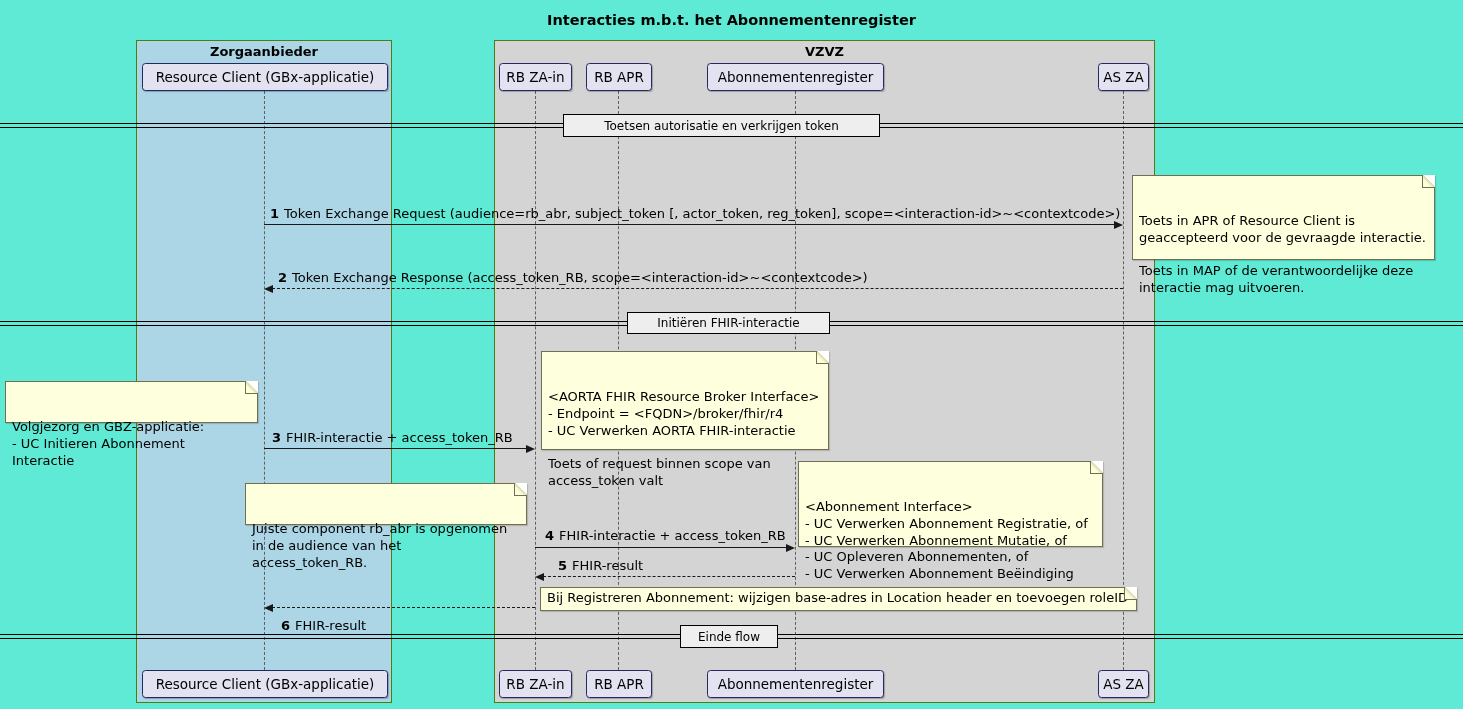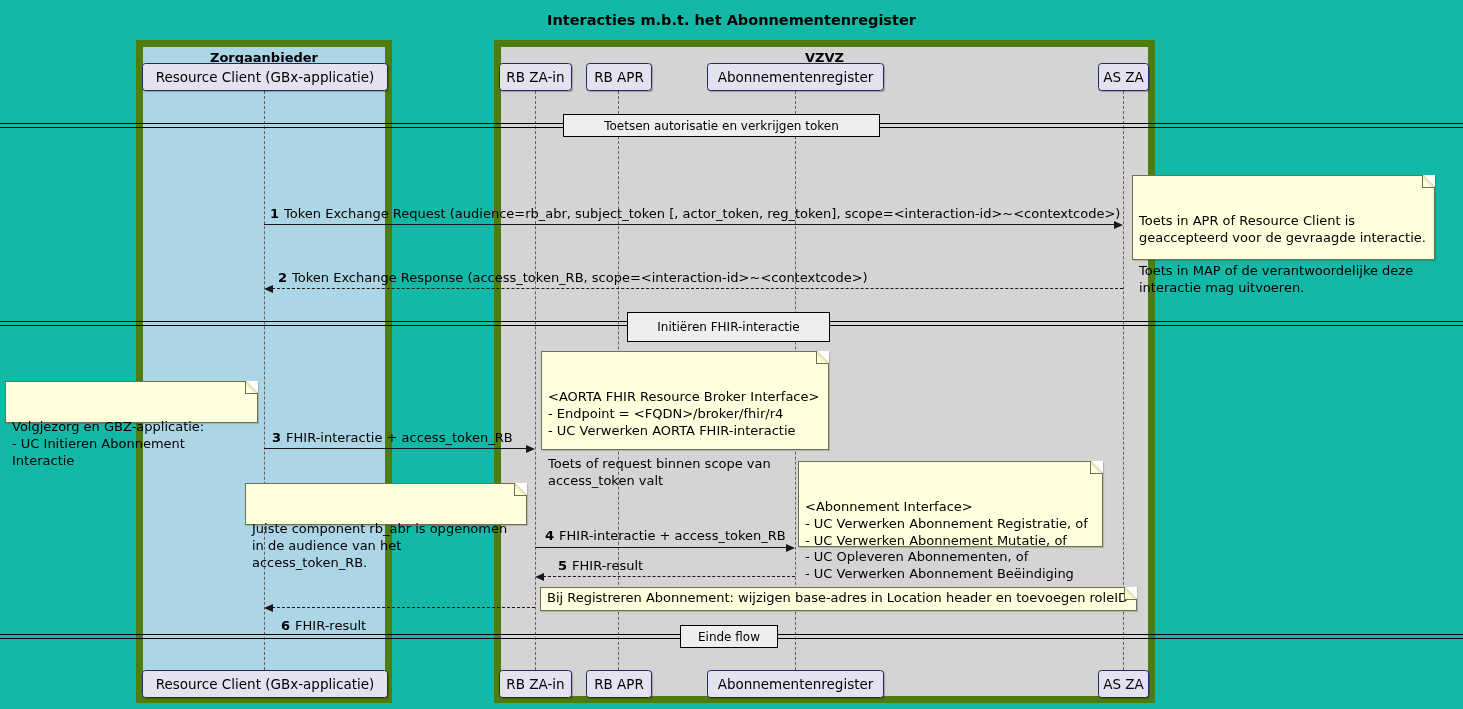--- a/index.html
+++ b/index.html
@@ -1,24 +1,24 @@
 <!DOCTYPE html>
 <html><head>
 <meta charset="utf-8">
 <style>
   html,body{margin:0;padding:0;background:#fff;}
   #canvas{
     position:relative;width:1463px;height:709px;overflow:hidden;
-    font-family:"DejaVu Sans",sans-serif;font-size:13px;color:#000;background:#14b8a6;
+    font-family:"DejaVu Sans",sans-serif;font-size:13px;color:#000;background:#5eead4;
   }
   .abs{position:absolute;}
   
   #title{top:12px;left:0;width:100%;text-align:center;font-weight:bold;font-size:14.5px;}
   
-  .groupbox{top:40px;height:663px;border:7px solid #4d7c0f;box-sizing:border-box;}
+  .groupbox{top:40px;height:663px;border:1px solid #4d7c0f;box-sizing:border-box;}
   #box-zorg{left:136px;width:256px;background:#ACD6E6;}
   #box-vzvz{left:494px;width:661px;background:#D4D4D4;}
   .groupbox .gname{position:absolute;top:3px;left:0;width:100%;text-align:center;font-weight:bold;font-size:13px;}
   
   .lifeline{top:91px;height:579px;width:0;border-left:1px dashed #5f5f5f;}
   
   .participant{
     height:28px;background:#E2E2F0;border:1px solid #272763;border-radius:3.5px;
     box-sizing:border-box;display:flex;align-items:center;justify-content:center;
     font-size:13.5px;box-shadow:1px 1px 1px rgba(0,0,0,0.25);white-space:nowrap;
@@ -119,21 +119,21 @@
   <div class="abs msgline" style="left:264px;top:224px;width:857px;"></div>
   <div class="abs arr arr-r" style="left:1114px;top:221px;"></div>
 
   <div class="abs msglabel" style="left:278px;top:270px;">
     <span class="num">2</span><span>Token Exchange Response (access_token_RB, scope=&lt;interaction-id&gt;~&lt;contextcode&gt;)</span>
   </div>
   <div class="abs msgline dashed" style="left:272px;top:288px;width:851px;"></div>
   <div class="abs arr arr-l" style="left:264px;top:285px;"></div>
 
   <div class="abs divline" style="top:321px;"></div>
-  <div class="abs divlabel" style="left:627px;top:312px;width:203px;height:30px;">
+  <div class="abs divlabel" style="left:627px;top:312px;width:203px;height:22px;">
       <span>Initiëren FHIR-interactie</span>
     </div>
 
   <div class="abs note" style="left:541px;top:351px;width:288px;height:99px;">
     <span class="fold"></span>
     <span>&lt;AORTA FHIR Resource Broker Interface&gt;
 - Endpoint = &lt;FQDN&gt;/broker/fhir/r4
 - UC Verwerken AORTA FHIR-interactie
 
 Toets of request binnen scope van

